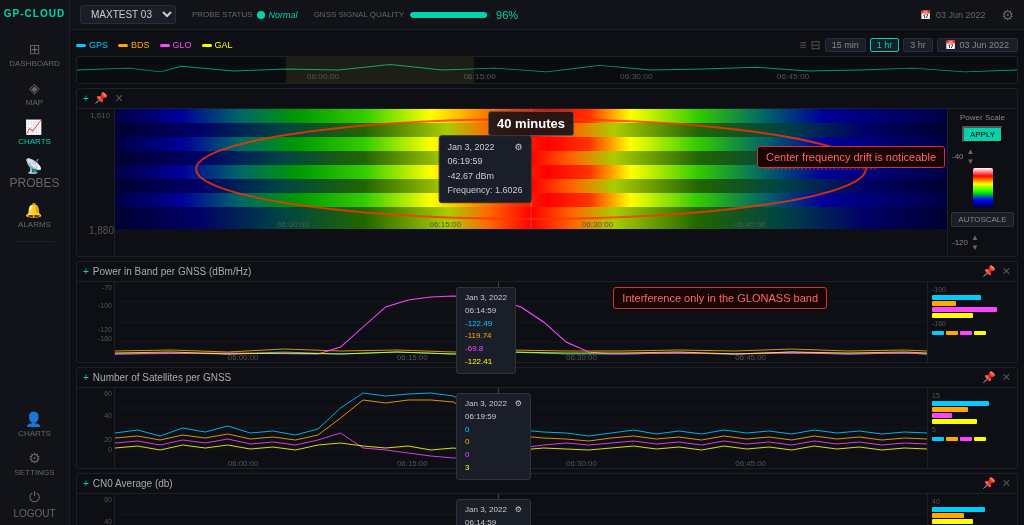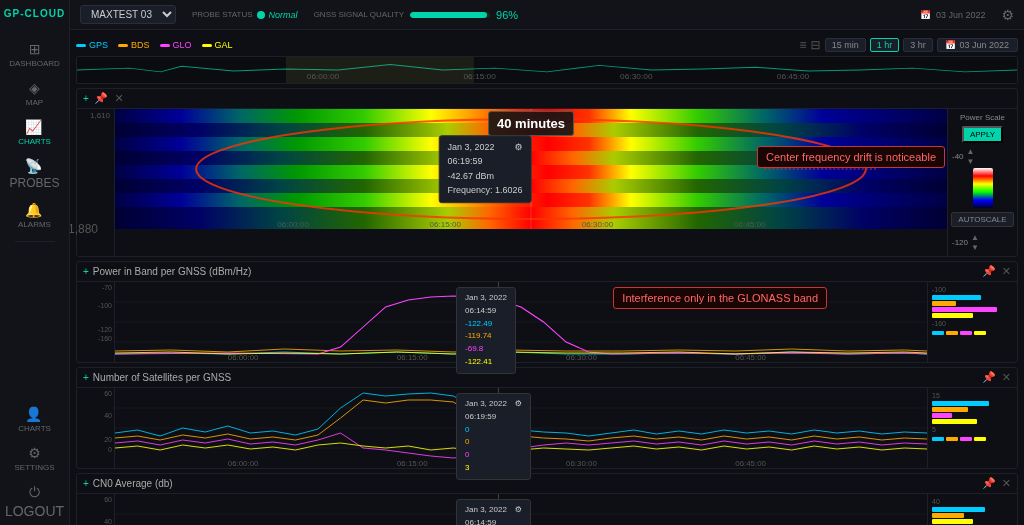--- a/index.html
+++ b/index.html
@@ -113,21 +113,21 @@
     <div class="sidebar-item">
       <span class="icon">👤</span>
       <span style="font-size:8px;">CHARTS</span>
     </div>
     <div class="sidebar-item">
       <span class="icon">⚙</span>
       <span style="font-size:8px;">SETTINGS</span>
     </div>
     <div class="sidebar-item">
       <span class="icon">⏻</span>
-      <span style="font-size:14px;">LOGOUT</span>
+      <span style="font-size:10px;">LOGOUT</span>
     </div>
   </div>
 </div>
 
 <div id="main">
 
   <div id="header">
     <select class="header-select">
       <option>MAXTEST 03</option>
     </select>
@@ -201,21 +201,21 @@
 
       <div class="waterfall-panel">
         <div class="chart-header">
           <span style="color:#00d4aa;">+</span>
           <span class="chart-icon-btn">📌</span>
           <span class="chart-icon-btn">✕</span>
         </div>
         <div class="waterfall-body">
           <div style="width:38px;flex-shrink:0;padding:4px 2px;position:relative;border-right:1px solid #1e2028;">
             <span style="position:absolute;top:2px;right:4px;font-size:8px;color:#555;">1,610</span>
-            <span style="position:absolute;bottom:20px;right:16px;font-size:12px;color:#555;">1,880</span>
+            <span style="position:absolute;bottom:20px;right:0;font-size:10px;color:#555;">1,880</span>
           </div>
           <div class="waterfall-main">
             
             <svg width="100%" height="120" viewBox="0 0 820 120" preserveAspectRatio="none">
               <defs>
                 <linearGradient id="wfGrad" x1="0" y1="0" x2="1" y2="0">
                   <stop offset="0%" stop-color="#000044"></stop>
                   <stop offset="8%" stop-color="#000099"></stop>
                   <stop offset="15%" stop-color="#006666"></stop>
                   <stop offset="22%" stop-color="#009900"></stop>

